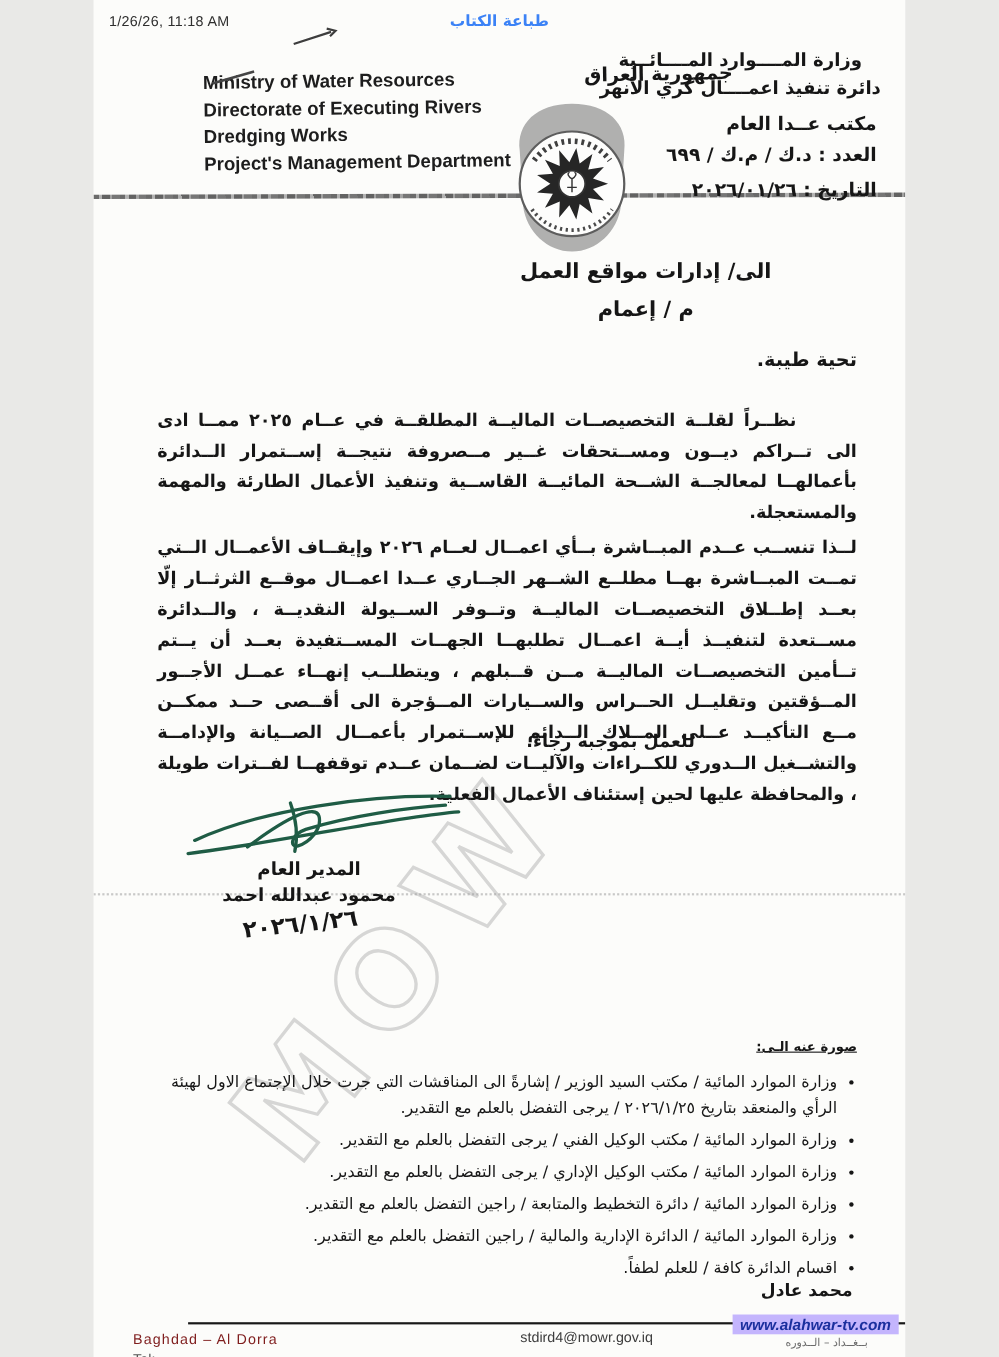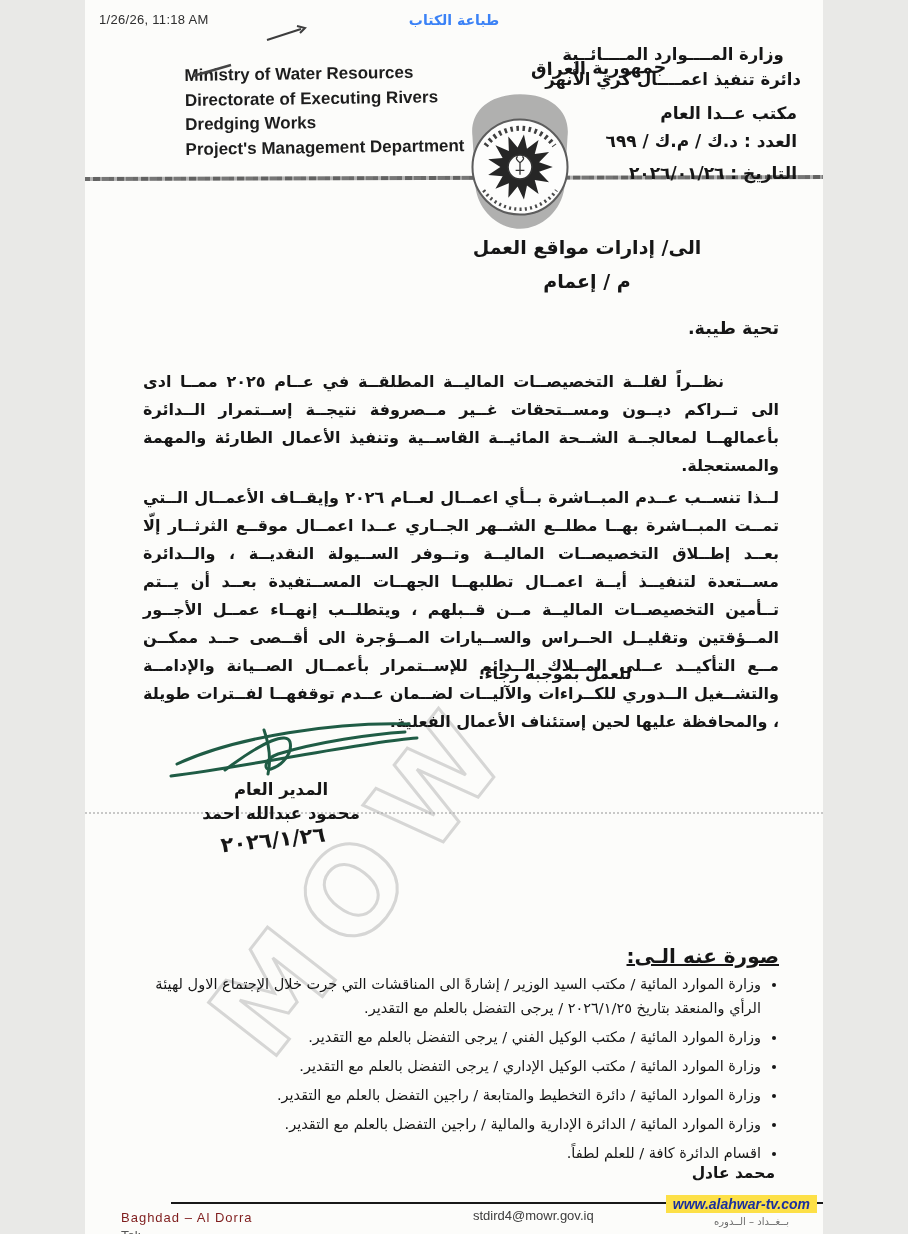--- a/index.html
+++ b/index.html
@@ -44,31 +44,31 @@
   .sig-date{left:78px;top:828px;width:220px;text-align:center;font-size:21px;transform:rotate(-6deg);z-index:3;letter-spacing:2px;}
 
   .fold-dots{left:0;right:0;top:812px;border-top:2px dotted #9f9f9f;opacity:.55;z-index:1;}
 
   
   .watermark{left:18px;top:678px;width:520px;height:400px;display:flex;align-items:center;justify-content:center;
      transform:rotate(-52deg);font-size:118px;font-weight:bold;letter-spacing:20px;color:transparent;
      -webkit-text-stroke:3px #a3a3a3;opacity:.42;z-index:1;font-family:"DejaVu Sans",sans-serif;}
 
   
-  .cc-head{right:44px;top:944px;font-size:20px;text-decoration:underline;z-index:2;}
+  .cc-head{right:44px;top:944px;font-size:12px;text-decoration:underline;z-index:2;}
   .cc-list{right:44px;left:56px;top:972px;margin:0;padding:0 18px 0 0;font-size:14.5px;line-height:24px;z-index:2;}
   .cc-list li{margin-bottom:5px;}
   .signoff{right:48px;top:1164px;font-size:15.5px;z-index:2;}
 
   
   .footer-line{left:86px;right:0;top:1202px;height:2px;background:#181818;z-index:2;}
   .f-left1{left:36px;top:1210px;font-size:13px;color:#7f1d1d;letter-spacing:1px;}
   .f-left2{left:36px;top:1228px;font-size:13px;color:#555;}
   .f-email{left:388px;top:1208px;font-size:13px;color:#3c3c3c;}
-  .badge{right:6px;top:1195px;background:#fde047;color:#1b2f9e;font-size:14px;font-style:italic;
+  .badge{right:6px;top:1195px;background:#c4b5fd;color:#1b2f9e;font-size:14px;font-style:italic;
      font-weight:bold;padding:1px 7px;z-index:3;font-family:"Liberation Sans",sans-serif;}
   .badge-sub{right:34px;top:1216px;font-size:10px;color:#6b6b6b;}
 
   .mark-svg{z-index:2;}
 </style>
 </head>
 <body>
 
 <div class="page">
 

